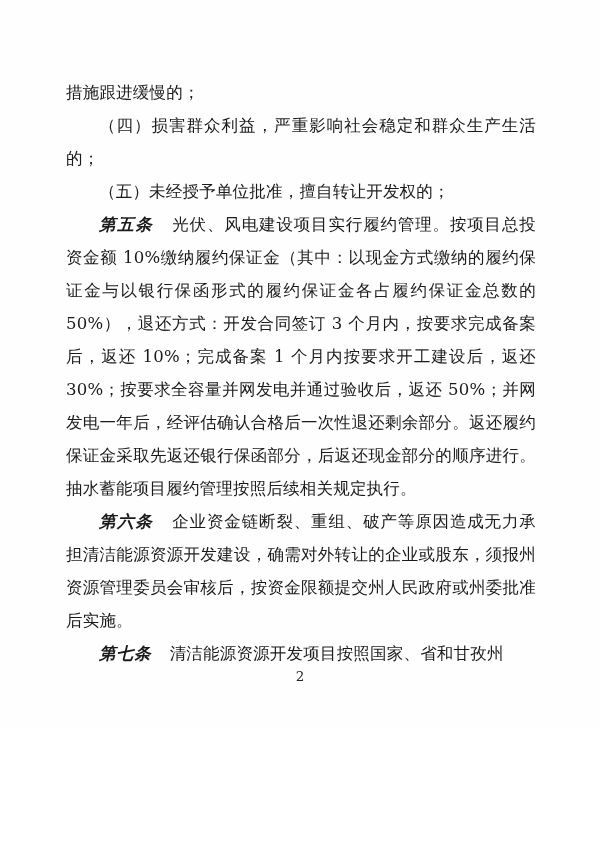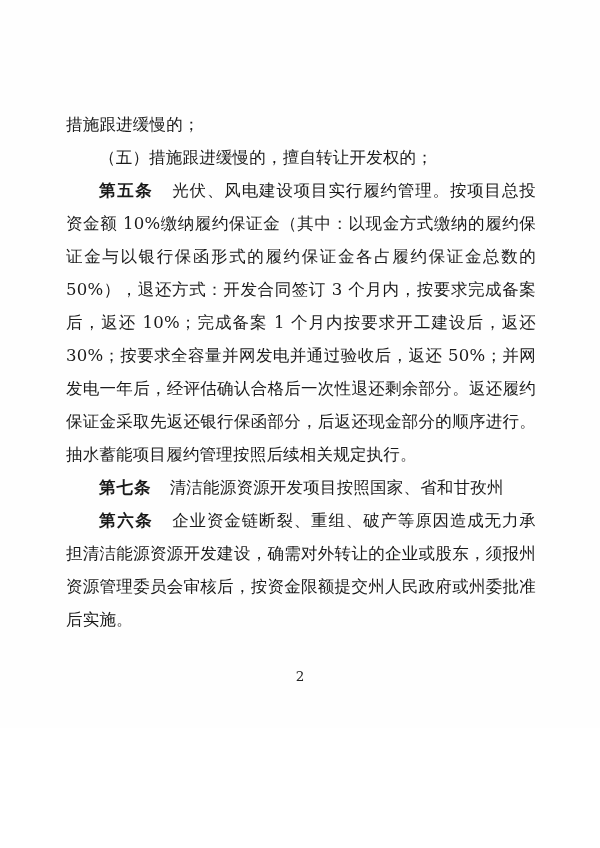--- a/index.html
+++ b/index.html
@@ -12,21 +12,21 @@
     background: #ffffff;
     font-family: "DejaVu Serif", "Liberation Serif", serif;
     color: #1a1a1a;
     overflow: hidden;
   }
   .page {
     position: relative;
     width: 600px;
     height: 728px;
     box-sizing: border-box;
-    padding: 108px 64px 40px 66px;
+    padding: 76px 64px 40px 66px;
     background: #fefefe;
   }
   .body-text {
     font-size: 16.5px;
     line-height: 33px;
     text-align: justify;
     text-justify: inter-ideograph;
     letter-spacing: 0.2px;
   }
   .para {
@@ -35,20 +35,21 @@
   }
   .para.indent {
     text-indent: 2em;
   }
   .para.bold-lead {
     text-indent: 2em;
   }
   .art-label {
     font-weight: bold;
     letter-spacing: 1px;
+    font-style: italic;
   }
   .art-gap {
     display: inline-block;
     width: 1.1em;
   }
   .pagenum {
     position: absolute;
     left: 0;
     right: 0;
     bottom: 44px;
@@ -59,26 +60,27 @@
   }
 </style>
 </head>
 <body>
 
 <div class="page">
   <div class="body-text">
 
     <p class="para">措施跟进缓慢的；</p>
 
+    <p class="para indent">（四）损害群众利益，严重影响社会稳定和群众生产生活的；</p>
 
-    <p class="para indent">（五）措施跟进缓慢的，擅自转让开发权的；</p>
+    <p class="para indent">（五）未经授予单位批准，擅自转让开发权的；</p>
 
 
     <p class="para bold-lead"><span class="art-label">第五条</span><span class="art-gap"></span><span>光伏、风电建设项目实行履约管理。按项目总投资金额 10%缴纳履约保证金（其中：以现金方式缴纳的履约保证金与以银行保函形式的履约保证金各占履约保证金总数的 50%），退还方式：开发合同签订 3 个月内，按要求完成备案后，返还 10%；完成备案 1 个月内按要求开工建设后，返还 30%；按要求全容量并网发电并通过验收后，返还 50%；并网发电一年后，经评估确认合格后一次性退还剩余部分。返还履约保证金采取先返还银行保函部分，后返还现金部分的顺序进行。抽水蓄能项目履约管理按照后续相关规定执行。</span></p>
 
+    <p class="para bold-lead"><span class="art-label">第六条</span><span class="art-gap"></span><span>企业资金链断裂、重组、破产等原因造成无力承担清洁能源资源开发建设，确需对外转让的企业或股东，须报州资源管理委员会审核后，按资金限额提交州人民政府或州委批准后实施。</span></p>
+
     <p class="para bold-lead"><span class="art-label">第七条</span><span class="art-gap"></span><span>清洁能源资源开发项目按照国家、省和甘孜州</span></p>
-
-    <p class="para bold-lead"><span class="art-label">第六条</span><span class="art-gap"></span><span>企业资金链断裂、重组、破产等原因造成无力承担清洁能源资源开发建设，确需对外转让的企业或股东，须报州资源管理委员会审核后，按资金限额提交州人民政府或州委批准后实施。</span></p>
 
   </div>
 
   <div class="pagenum">2</div>
 </div>
 
 </body></html>

